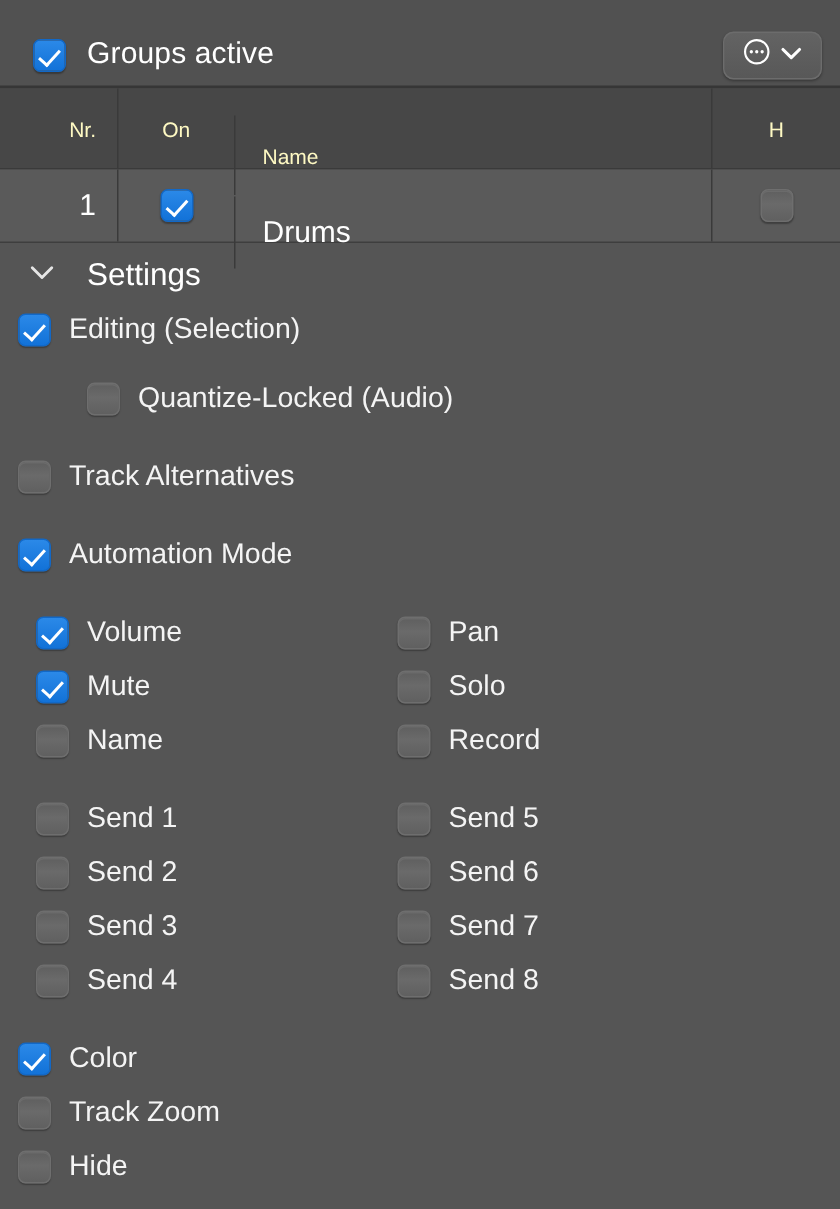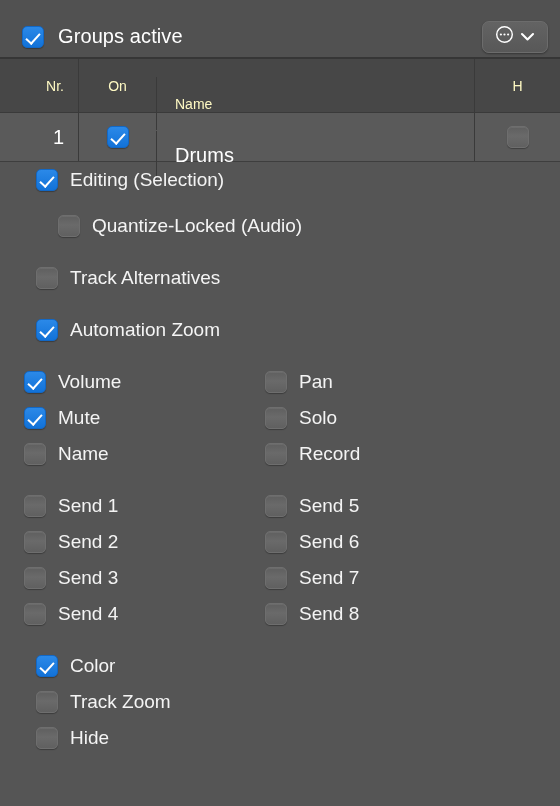--- a/index.html
+++ b/index.html
@@ -130,21 +130,21 @@
   }
   #settings-title {
     font-size: 21px;
     color: #ffffff;
     margin-left: 20px;
   }
   .opt-row {
     display: flex;
     align-items: center;
     height: 36px;
-    padding-left: 36px;
+    padding-left: 12px;
     box-sizing: border-box;
   }
   .opt-row .cb { margin-right: 12px; }
   .opt-label {
     font-size: 19px;
     color: #f4f4f4;
     white-space: nowrap;
   }
   .opt-row.indent { padding-left: 58px; margin-top: 10px; }
 
@@ -193,20 +193,28 @@
     <div class="cell col-name left">Drums</div>
     <div class="cell col-h center">
       <div class="cb off" id="row-h-checkbox"></div>
     </div>
   </div>
 
 </div>
 
 <div id="settings-body">
 
+  <div id="settings-header">
+    <span>
+      <svg width="20" height="13" viewBox="0 0 20 13">
+        <polyline points="3.5,3.5 10,10 16.5,3.5" fill="none" stroke="#e6e6e6" stroke-width="1.9" stroke-linecap="round" stroke-linejoin="round"></polyline>
+      </svg>
+    </span>
+    <span id="settings-title">Settings</span>
+  </div>
 
   <div>
     <div class="opt-row">
       <div class="cb on"></div>
       <span class="opt-label">Editing (Selection)</span>
     </div>
     <div class="opt-row indent">
       <div class="cb off"></div>
       <span class="opt-label">Quantize-Locked (Audio)</span>
     </div>
@@ -219,21 +227,21 @@
       <div class="cb off"></div>
       <span class="opt-label">Track Alternatives</span>
     </div>
   </div>
 
   <div class="gap-md"></div>
 
   <div>
     <div class="opt-row">
       <div class="cb on"></div>
-      <span class="opt-label">Automation Zoom</span>
+      <span class="opt-label">Automation Mode</span>
     </div>
   </div>
 
   <div class="gap-md"></div>
 
   <div>
     <div class="two-col">
       <div class="opt-row">
         <div class="cb on"></div>
         <span class="opt-label">Volume</span>

